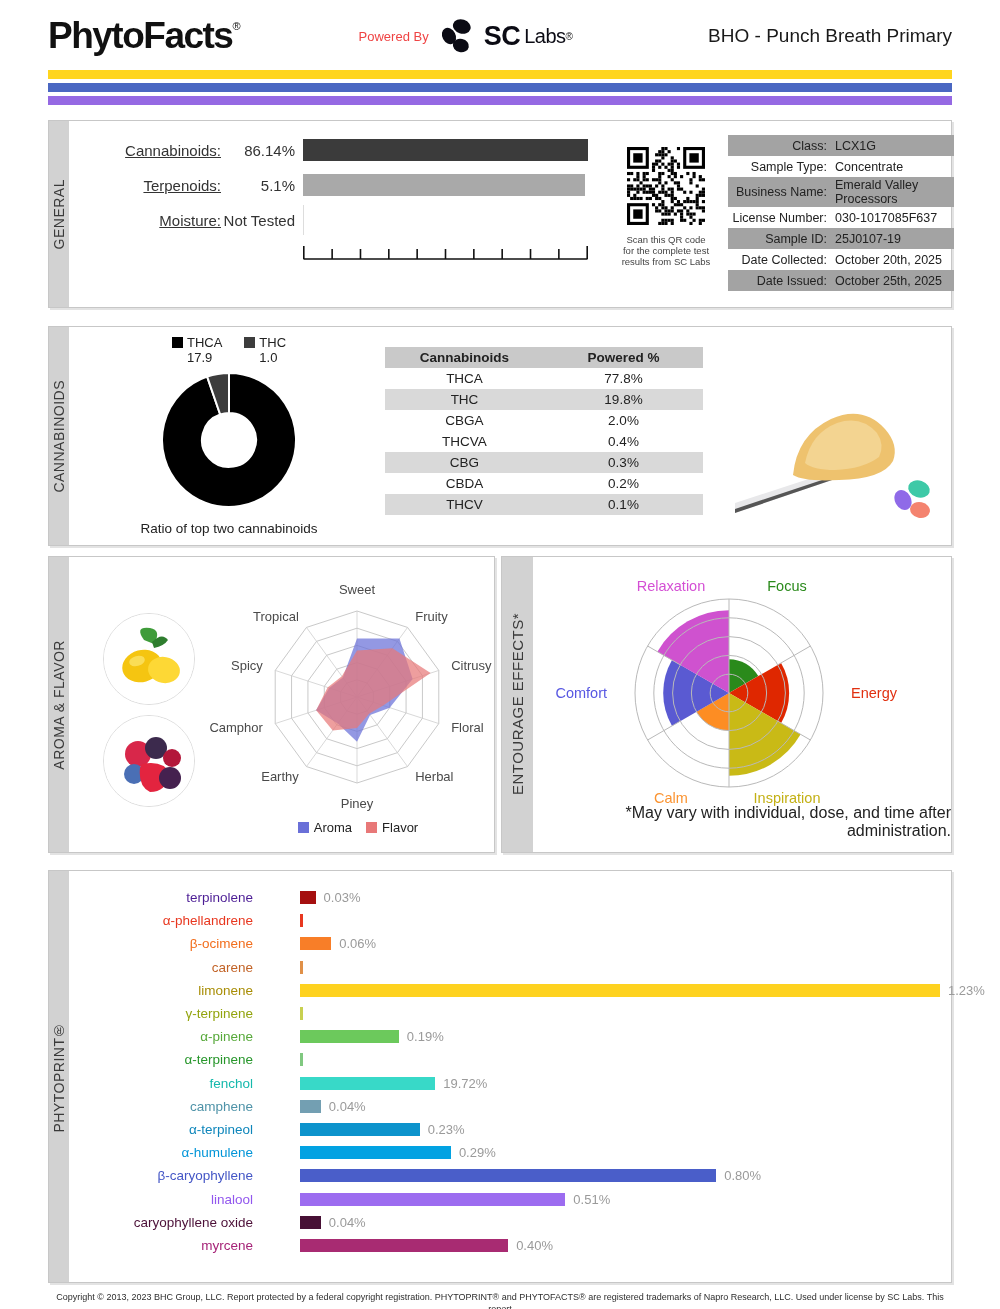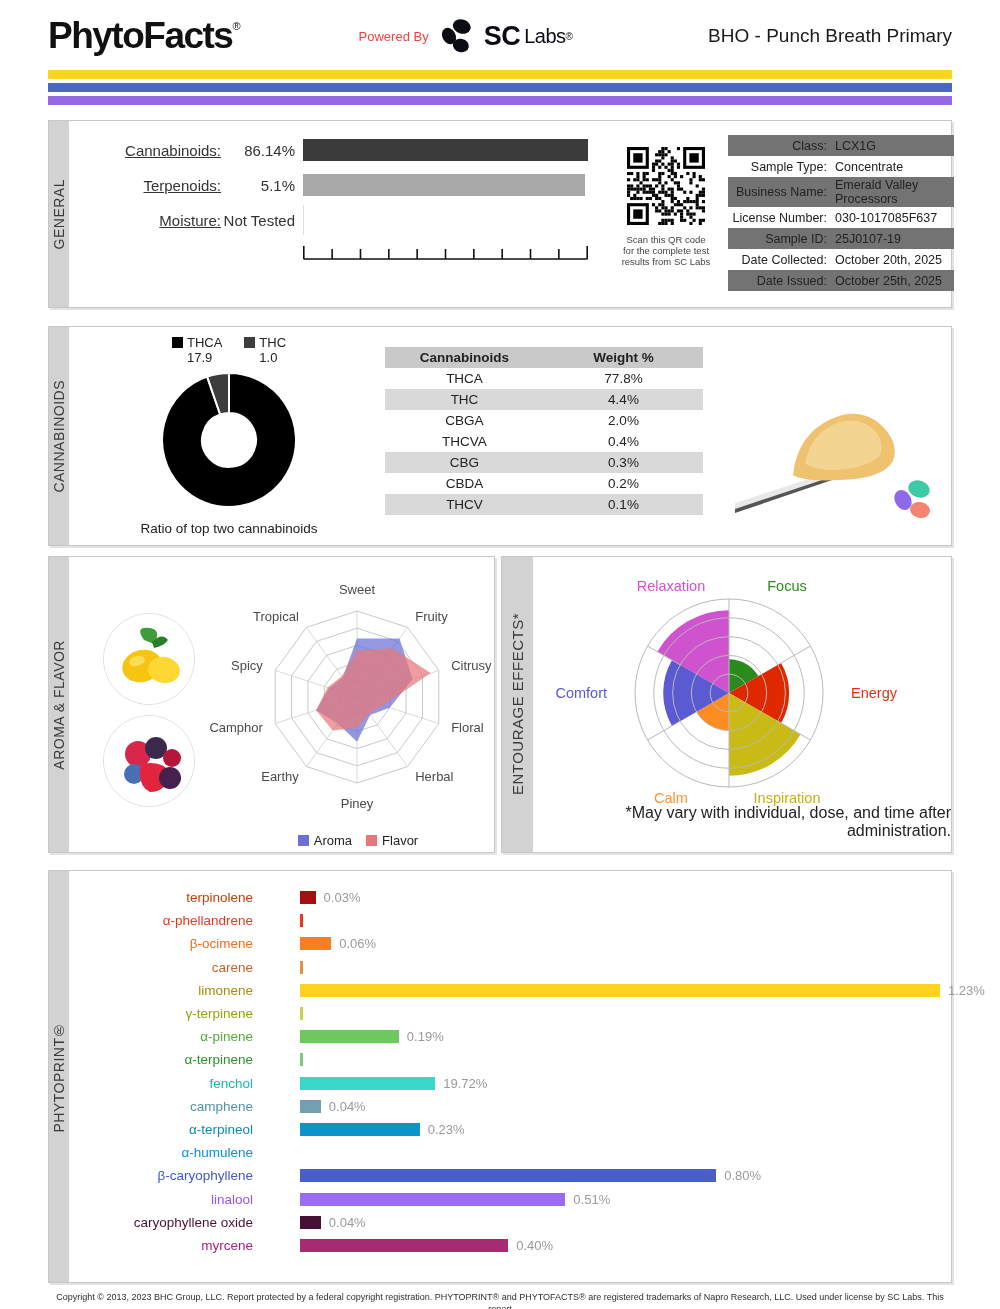--- a/index.html
+++ b/index.html
@@ -42,21 +42,21 @@
   .g-label { width: 140px; text-align: right; font-size: 15px; color: #333; text-decoration: underline; }
   .g-value { width: 74px; text-align: right; font-size: 15px; color: #333; margin-right: 8px; }
   .g-barwrap { width: 285px; height: 22px; position: relative; }
   .g-axisline { border-left: 1px solid #ddd; height: 30px; }
   .g-bar { height: 22px; }
   .ruler { margin-left: 222px; margin-top: 10px; display: block; }
   .qr-block { width: 96px; margin-left: 18px; margin-top: 8px; text-align: center; }
   .qr-caption { font-size: 9.5px; line-height: 11px; color: #444; margin-top: 5px; }
   .info-table { width: 226px; margin-left: 14px; margin-top: -4px; font-size: 12.5px; }
   .info-row { display: flex; align-items: center; min-height: 21px; padding: 1px 0; }
-  .info-row.alt { background: #737373; }
+  .info-row.alt { background: #a3a3a3; }
   .info-label { width: 104px; text-align: right; padding-right: 5px; color: #222; }
   .info-value { flex: 1; text-align: left; padding-left: 3px; color: #222; }
 
   
   .sec-cannab { height: 220px; margin-bottom: 10px; }
   .cannab-flex { display: flex; padding-top: 6px; }
   .donut-block { width: 260px; margin-left: 30px; text-align: center; }
   .donut-legend { display: flex; justify-content: center; gap: 22px; margin-top: 2px; }
   .dl-item { text-align: left; }
   .dl-row { display: flex; align-items: center; font-size: 13px; color: #222; }
@@ -75,21 +75,21 @@
   .af-row { display: flex; margin-bottom: 17px; }
   .subsec { display: flex; border: 1px solid #c7c7c7; box-shadow: 2px 2px 0 #e3e3e3; height: 297px; background: #fff; }
   .sub-aroma { width: 447px; margin-right: 6px; }
   .sub-ent { width: 451px; }
   .aroma-content { position: relative; }
   .fruit-circle { position: absolute; width: 92px; height: 92px; border: 1px solid #ddd; border-radius: 50%; overflow: hidden; background: #fff; }
   .fc1 { left: 34px; top: 56px; }
   .fc2 { left: 34px; top: 158px; }
   .radar-svg { position: absolute; left: 120px; top: 22px; }
   .radar-label { font-size: 13px; fill: #4a4a4a; }
-  .af-legend { position: absolute; bottom: 4px; left: 120px; width: 324px; text-align: center; font-size: 13px; color: #222; }
+  .af-legend { position: absolute; bottom: 17px; left: 120px; width: 324px; text-align: center; font-size: 13px; color: #222; }
   .af-legend .sq { width: 11px; height: 11px; display: inline-block; margin: 0 5px -1px 14px; }
   .ent-content { position: relative; }
   .polar-svg { position: absolute; left: 2px; top: 8px; }
   .ent-label { font-size: 14.5px; }
   .footnote { position: absolute; bottom: 12px; width: 100%; text-align: right; font-size: 16px; color: #222; }
 
   
   .sec-phyto { height: 413px; margin-bottom: 8px; }
   .terp-rows { padding: 15px 0 0 10px; }
   .t-row { display: flex; align-items: center; height: 23.2px; }
@@ -435,29 +435,29 @@
             </div>
           <svg width="150" height="150" id="donutSvg">
               <path d="M75,8 A67,67 0 1 1 53.134290637562536,11.668406351352452 L66.18844548080878,49.478313007261434 A27,27 0 1 0 75,48 Z" fill="#000000" stroke="#fff" stroke-width="2"></path>
               <path d="M53.134290637562536,11.668406351352452 A67,67 0 0 1 74.99999999999999,8 L75,48 A27,27 0 0 0 66.18844548080878,49.478313007261434 Z" fill="#3d3d3d" stroke="#fff" stroke-width="2"></path>
             </svg>
           <div class="donut-caption">Ratio of top two cannabinoids</div>
         </div>
         <div class="ctable" id="cannabTable">
             <div class="ct-row ct-head">
               <div class="ct-c1">Cannabinoids</div>
-              <div class="ct-c2">Weight %</div>
+              <div class="ct-c2">Powered %</div>
             </div>
             <div class="ct-row">
               <div class="ct-c1">THCA</div>
               <div class="ct-c2">77.8%</div>
             </div>
             <div class="ct-row alt">
               <div class="ct-c1">THC</div>
-              <div class="ct-c2">4.4%</div>
+              <div class="ct-c2">19.8%</div>
             </div>
             <div class="ct-row">
               <div class="ct-c1">CBGA</div>
               <div class="ct-c2">2.0%</div>
             </div>
             <div class="ct-row">
               <div class="ct-c1">THCVA</div>
               <div class="ct-c2">0.4%</div>
             </div>
             <div class="ct-row alt">
@@ -585,21 +585,21 @@
     </section>
   </div>
 
   <section class="sec sec-phyto">
     <div class="side">
         <span>PHYTOPRINT®</span>
       </div>
     <div class="content">
       <div class="terp-rows" id="terpRows">
           <div class="t-row">
-            <div class="t-name" style="color: #c2410c;">terpinolene</div>
+            <div class="t-name" style="color: #4c1d95;">terpinolene</div>
             <div class="t-barwrap">
               <div class="t-bar" style="width: 15.6098px; background: rgb(165, 15, 15);"></div>
               <div class="t-val">0.03%</div>
             </div>
           </div>
           <div class="t-row">
             <div class="t-name" style="color: rgb(232, 55, 31);">α-phellandrene</div>
             <div class="t-barwrap">
               <div class="t-bar" style="width: 2.60163px; background: rgb(232, 55, 31);"></div>
             </div>
@@ -659,20 +659,24 @@
           </div>
           <div class="t-row">
             <div class="t-name" style="color: rgb(14, 134, 187);">α-terpineol</div>
             <div class="t-barwrap">
               <div class="t-bar" style="width: 119.675px; background: rgb(13, 147, 204);"></div>
               <div class="t-val">0.23%</div>
             </div>
           </div>
           <div class="t-row">
             <div class="t-name" style="color: rgb(2, 149, 216);">α-humulene</div>
+            <div class="t-barwrap">
+              <div class="t-bar" style="width: 150.894px; background: rgb(2, 162, 226);"></div>
+              <div class="t-val">0.29%</div>
+            </div>
           </div>
           <div class="t-row">
             <div class="t-name" style="color: rgb(68, 86, 198);">β-caryophyllene</div>
             <div class="t-barwrap">
               <div class="t-bar" style="width: 416.26px; background: rgb(74, 94, 201);"></div>
               <div class="t-val">0.80%</div>
             </div>
           </div>
           <div class="t-row">
             <div class="t-name" style="color: rgb(146, 87, 238);">linalool</div>

